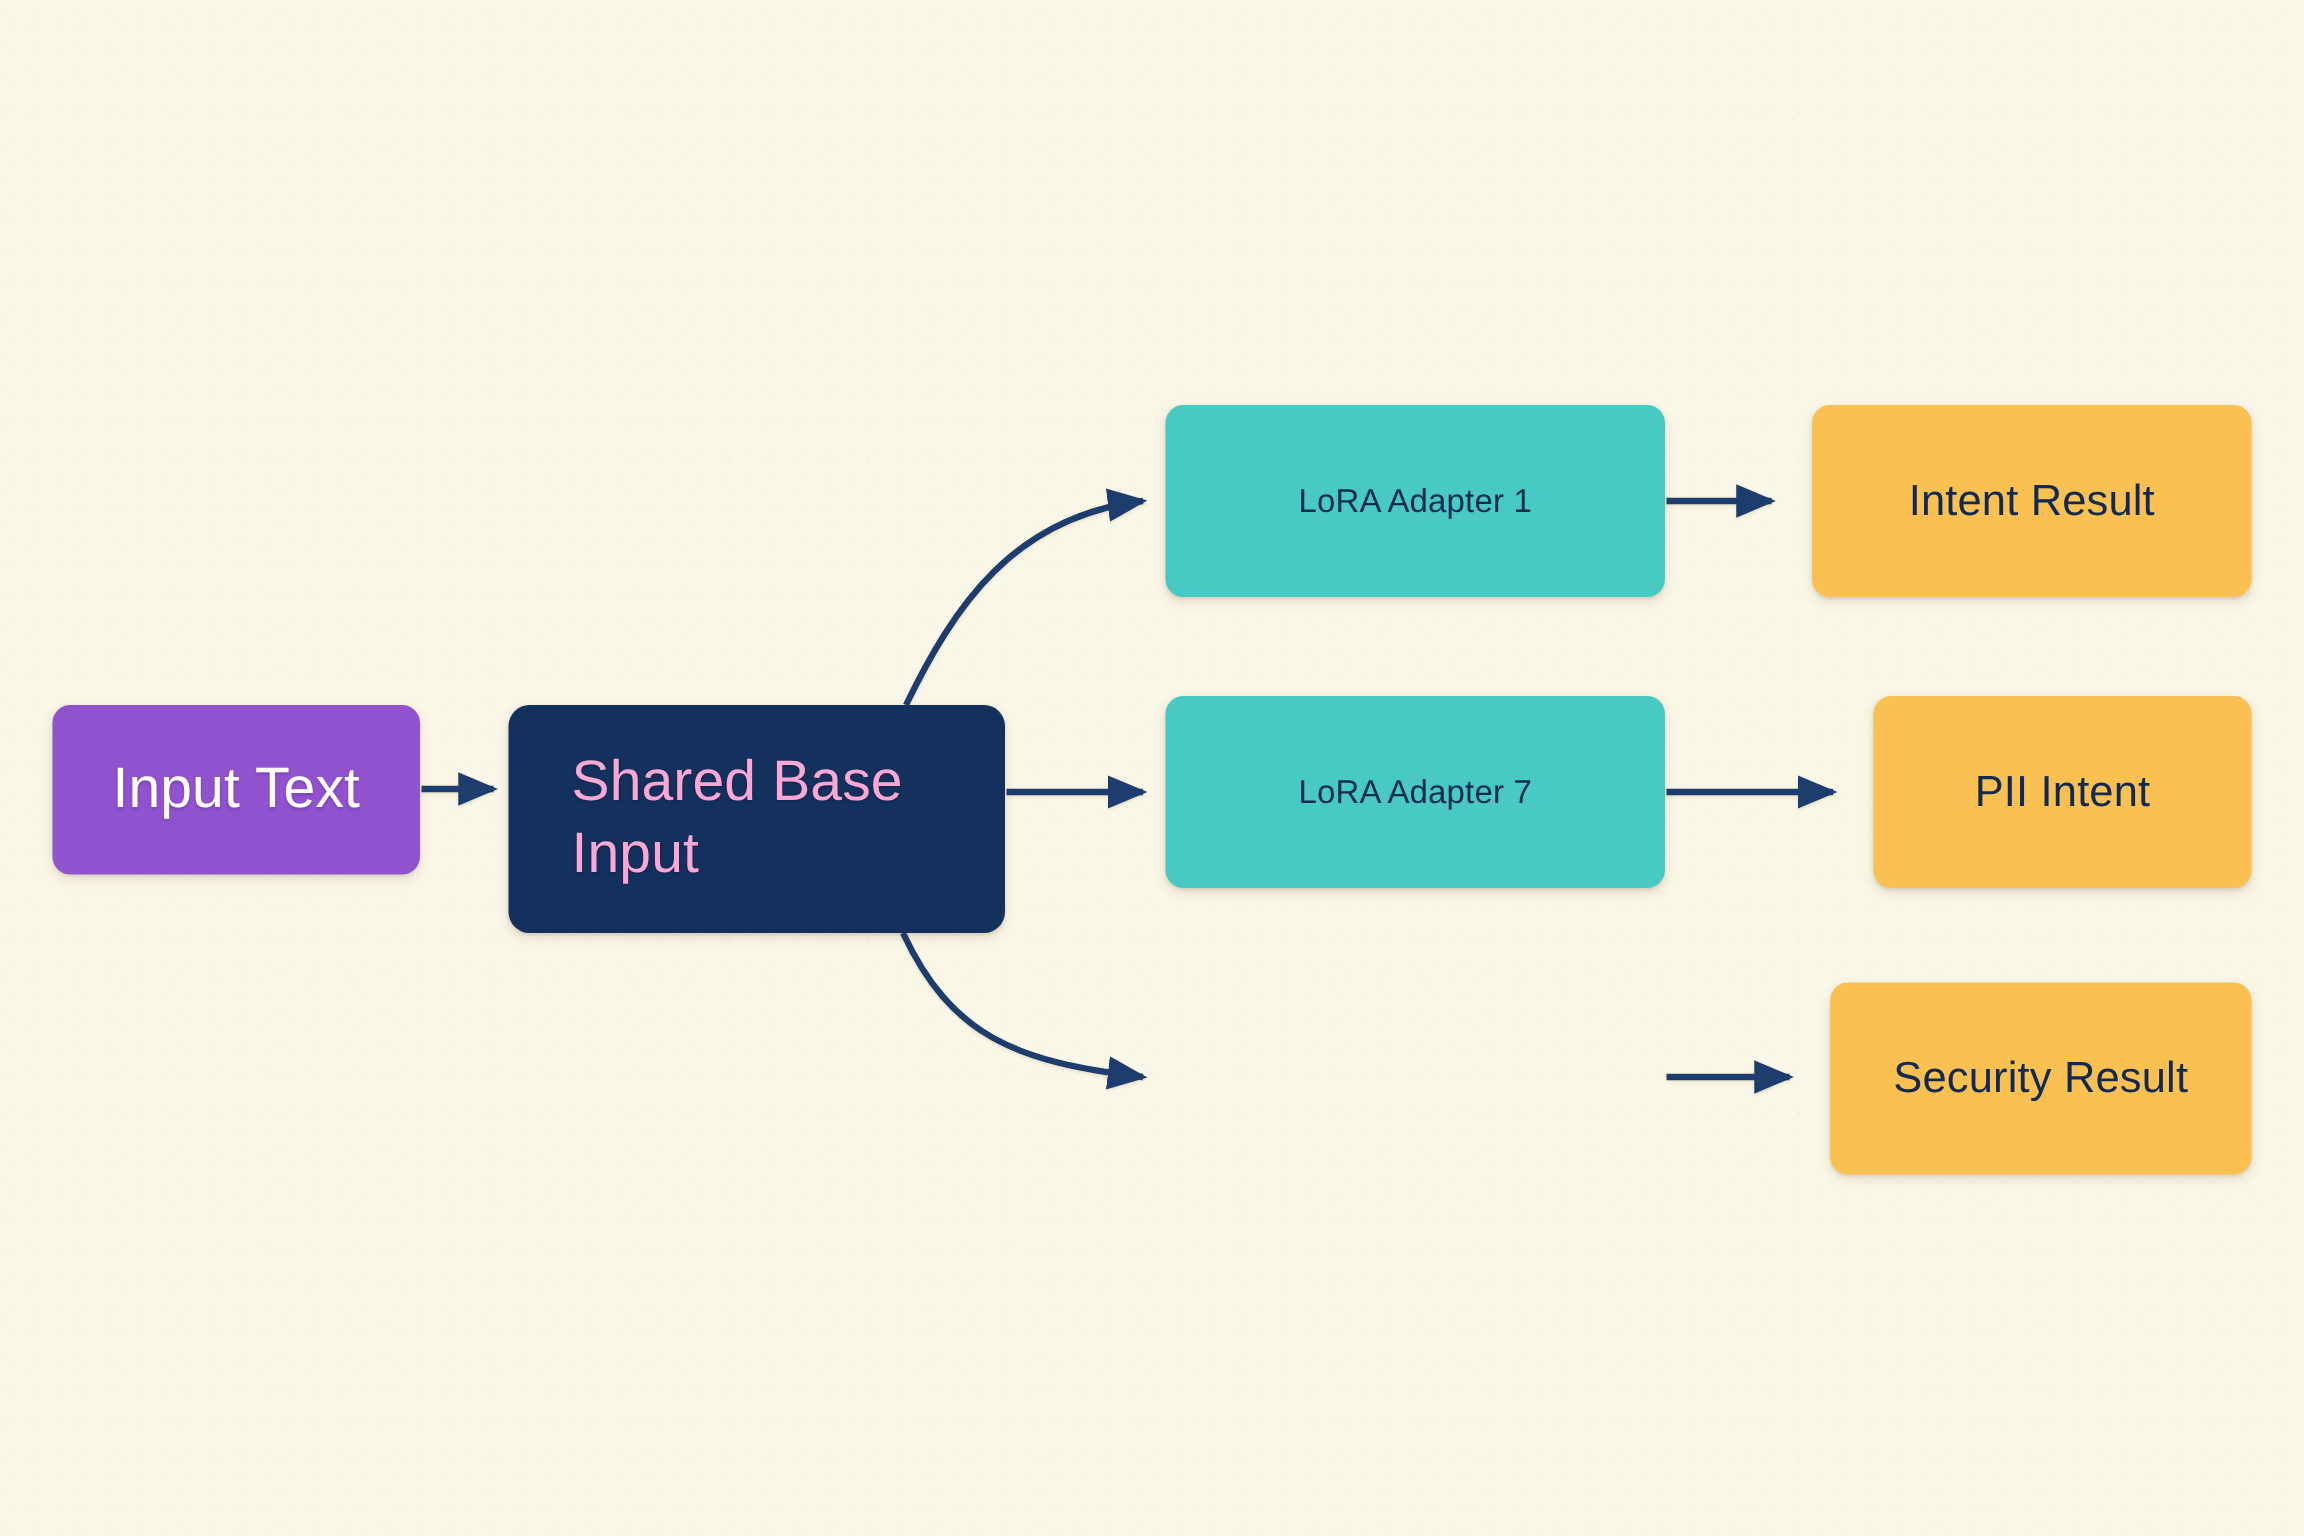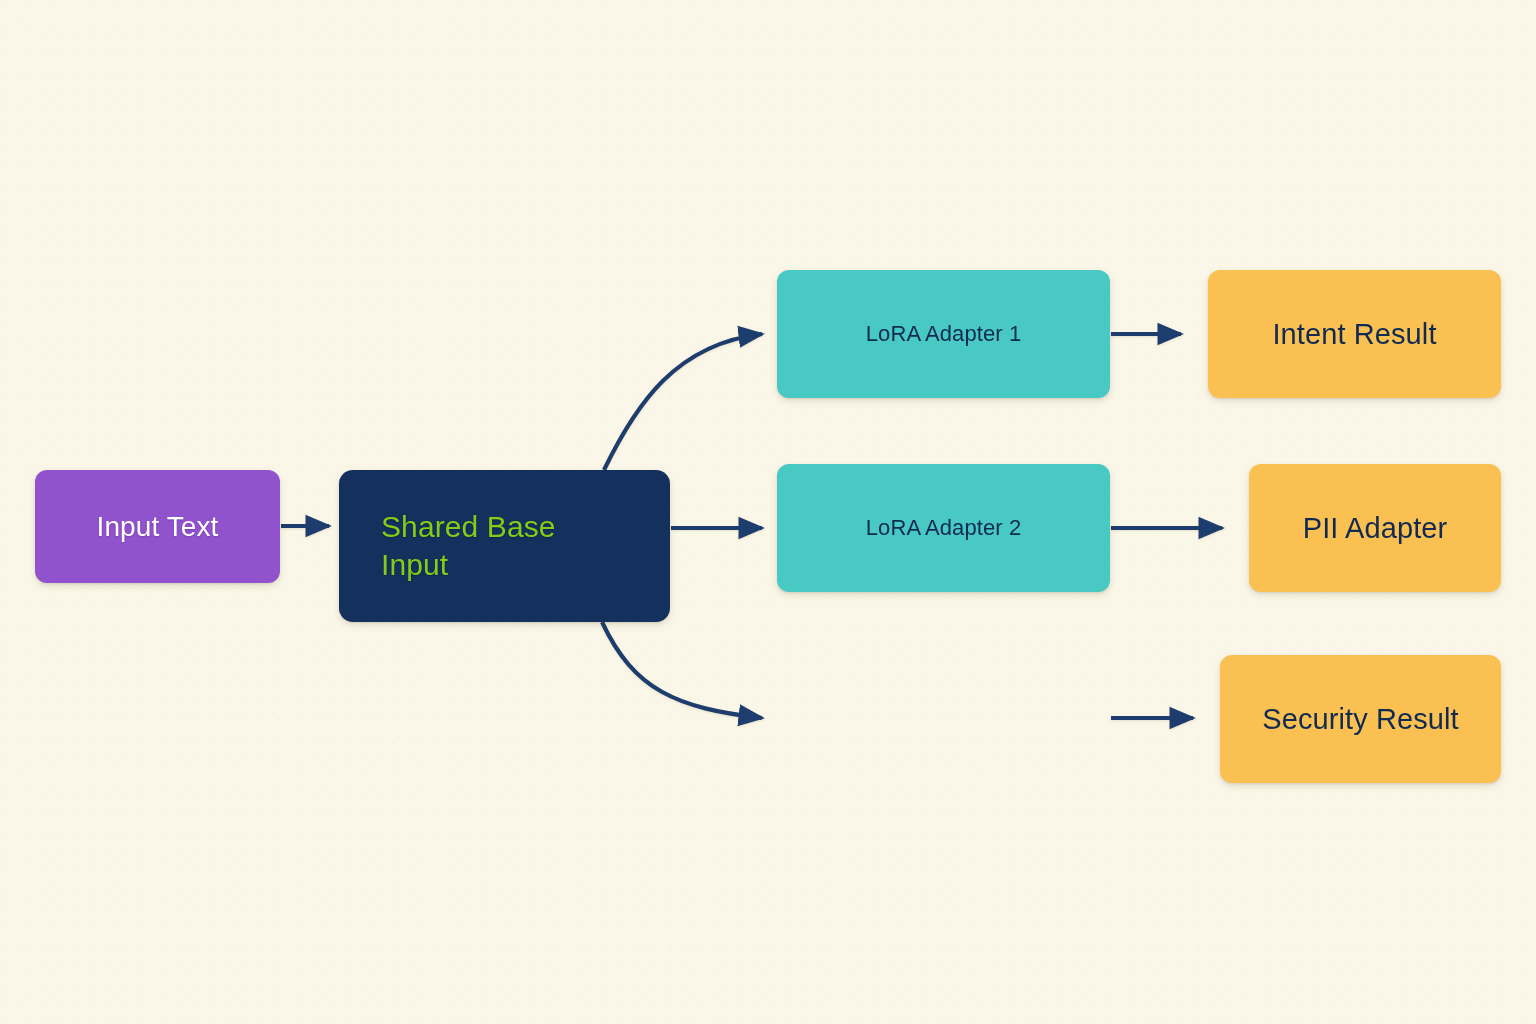--- a/index.html
+++ b/index.html
@@ -55,33 +55,33 @@
     line-height: 1.26;
     letter-spacing: 0.1px;
   }
   .node-input {
     left: 35px;  top: 470px;  width: 245px;  height: 113px;
     background: #9152CE;
     justify-content: center;
   }
   .node-input .label {
     color: #FFFFFF;
-    font-size: 28px;
+    font-size: 38px;
     text-align: center;
     text-shadow: 0 1px 2px rgba(40,20,70,0.22);
   }
   .node-base {
     left: 339px; top: 470px; width: 331px; height: 152px;
     background: #14315E;
     padding: 0 0 0 42px;
     border-radius: 14px;
   }
   .node-base .label {
-    color: #84cc16;
-    font-size: 30px;
+    color: #f9a8d4;
+    font-size: 38px;
     text-align: left;
     text-shadow: 0 1px 2px rgba(5,15,40,0.35);
   }
   .node-adapter {
     left: 777px;
     width: 333px;
     height: 128px;
     background: #49C9C4;
     justify-content: center;
   }
@@ -149,26 +149,26 @@
     <span class="label">
       <span>Shared Base</span><br>
       <span>Input</span>
     </span>
   </div>
 
   <div class="node node-adapter row1">
     <span class="label">LoRA Adapter 1</span>
   </div>
   <div class="node node-adapter row2">
-    <span class="label">LoRA Adapter 2</span>
+    <span class="label">LoRA Adapter 7</span>
   </div>
 
   <div class="node node-result row1 res1">
     <span class="label">Intent Result</span>
   </div>
   <div class="node node-result row2 res2">
-    <span class="label">PII Adapter</span>
+    <span class="label">PII Intent</span>
   </div>
   <div class="node node-result row3 res3">
     <span class="label">Security Result</span>
   </div>
 
 </div>
 
 </body></html>

